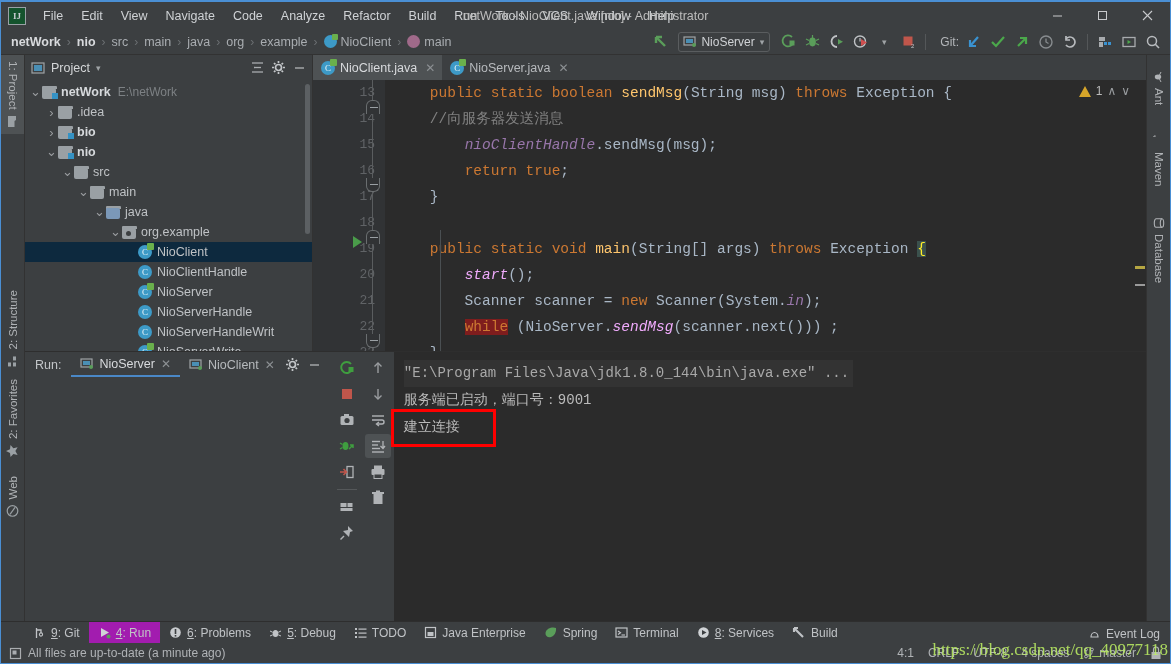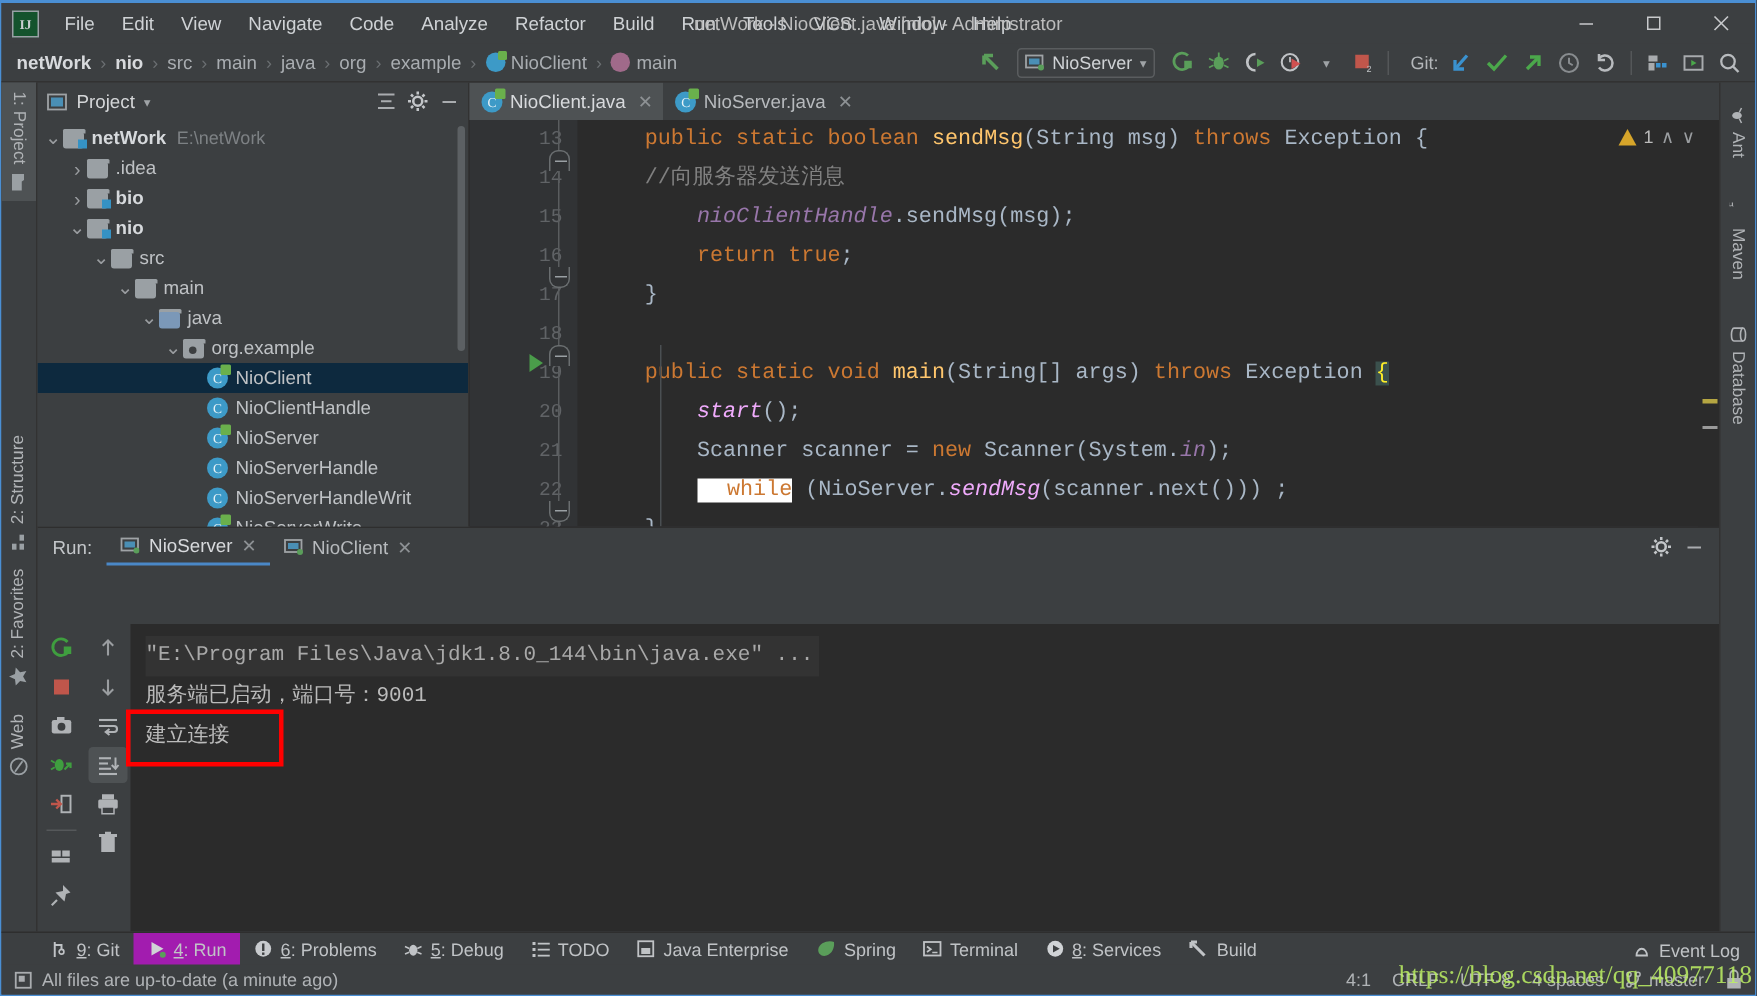--- a/index.html
+++ b/index.html
@@ -132,31 +132,31 @@
           font-size:14.5px; padding-left:10px; overflow:hidden; }
   .cl { height:26px; line-height:26px; white-space:pre; color:#a9b7c6; }
   .indent-l { position:absolute; left:0; top:0; bottom:0; width:1px;
               background:#4a4f52; }
   .k { color:#cc7832; }
   .ky { color:#ffc66d; }
   .fld { color:#9876aa; font-style:italic; }
   .cmt { color:#808080; }
   .stat { color:#f0abfc; font-style:italic; }
   .hl-brace { background:#3b514d; color:#ffef28; }
-  .hl-while { background:#ffffff;padding-left:20px; }
+  .hl-while { background:#7f1d1d; }
   .editor-rt { width:14px; background:#2b2b2b; position:relative; flex:0 0 14px; }
   .warnbar { position:absolute; right:16px; top:4px; display:flex;
              align-items:center; gap:5px; font-size:12px; color:#bbbbbb; }
   .warn-tri { width:0;height:0;border-left:6px solid transparent;
               border-right:6px solid transparent;border-bottom:11px solid #d6a52a; }
   .marker { position:absolute; right:1px; width:10px; height:3px; }
 
   
   .runpanel { height:270px; background:#3c3f41; display:flex;
-              flex-direction:column; border-top:1px solid #2e2e2e;gap:39px; }
+              border-top:1px solid #2e2e2e; }
   .run-hd { height:25px; display:flex; align-items:center; padding-left:10px;
             gap:0px; }
   .run-lbl { font-size:12.5px; color:#c3c6c9; margin-right:10px; }
   .rtab { height:25px; display:flex; align-items:center; gap:6px; padding:0 9px;
           font-size:12.5px; color:#b7babd; cursor:default; }
   .rtab.active { border-bottom:2px solid #4a88c7; color:#d8dadd; }
   .rtab .x { color:#8d9194; font-size:12px; }
   .run-body { flex:1; display:flex; }
   .run-icons { width:62px; display:flex; background:#3c3f41; flex:0 0 62px; }
   .icol { width:31px; display:flex; flex-direction:column; align-items:center;

